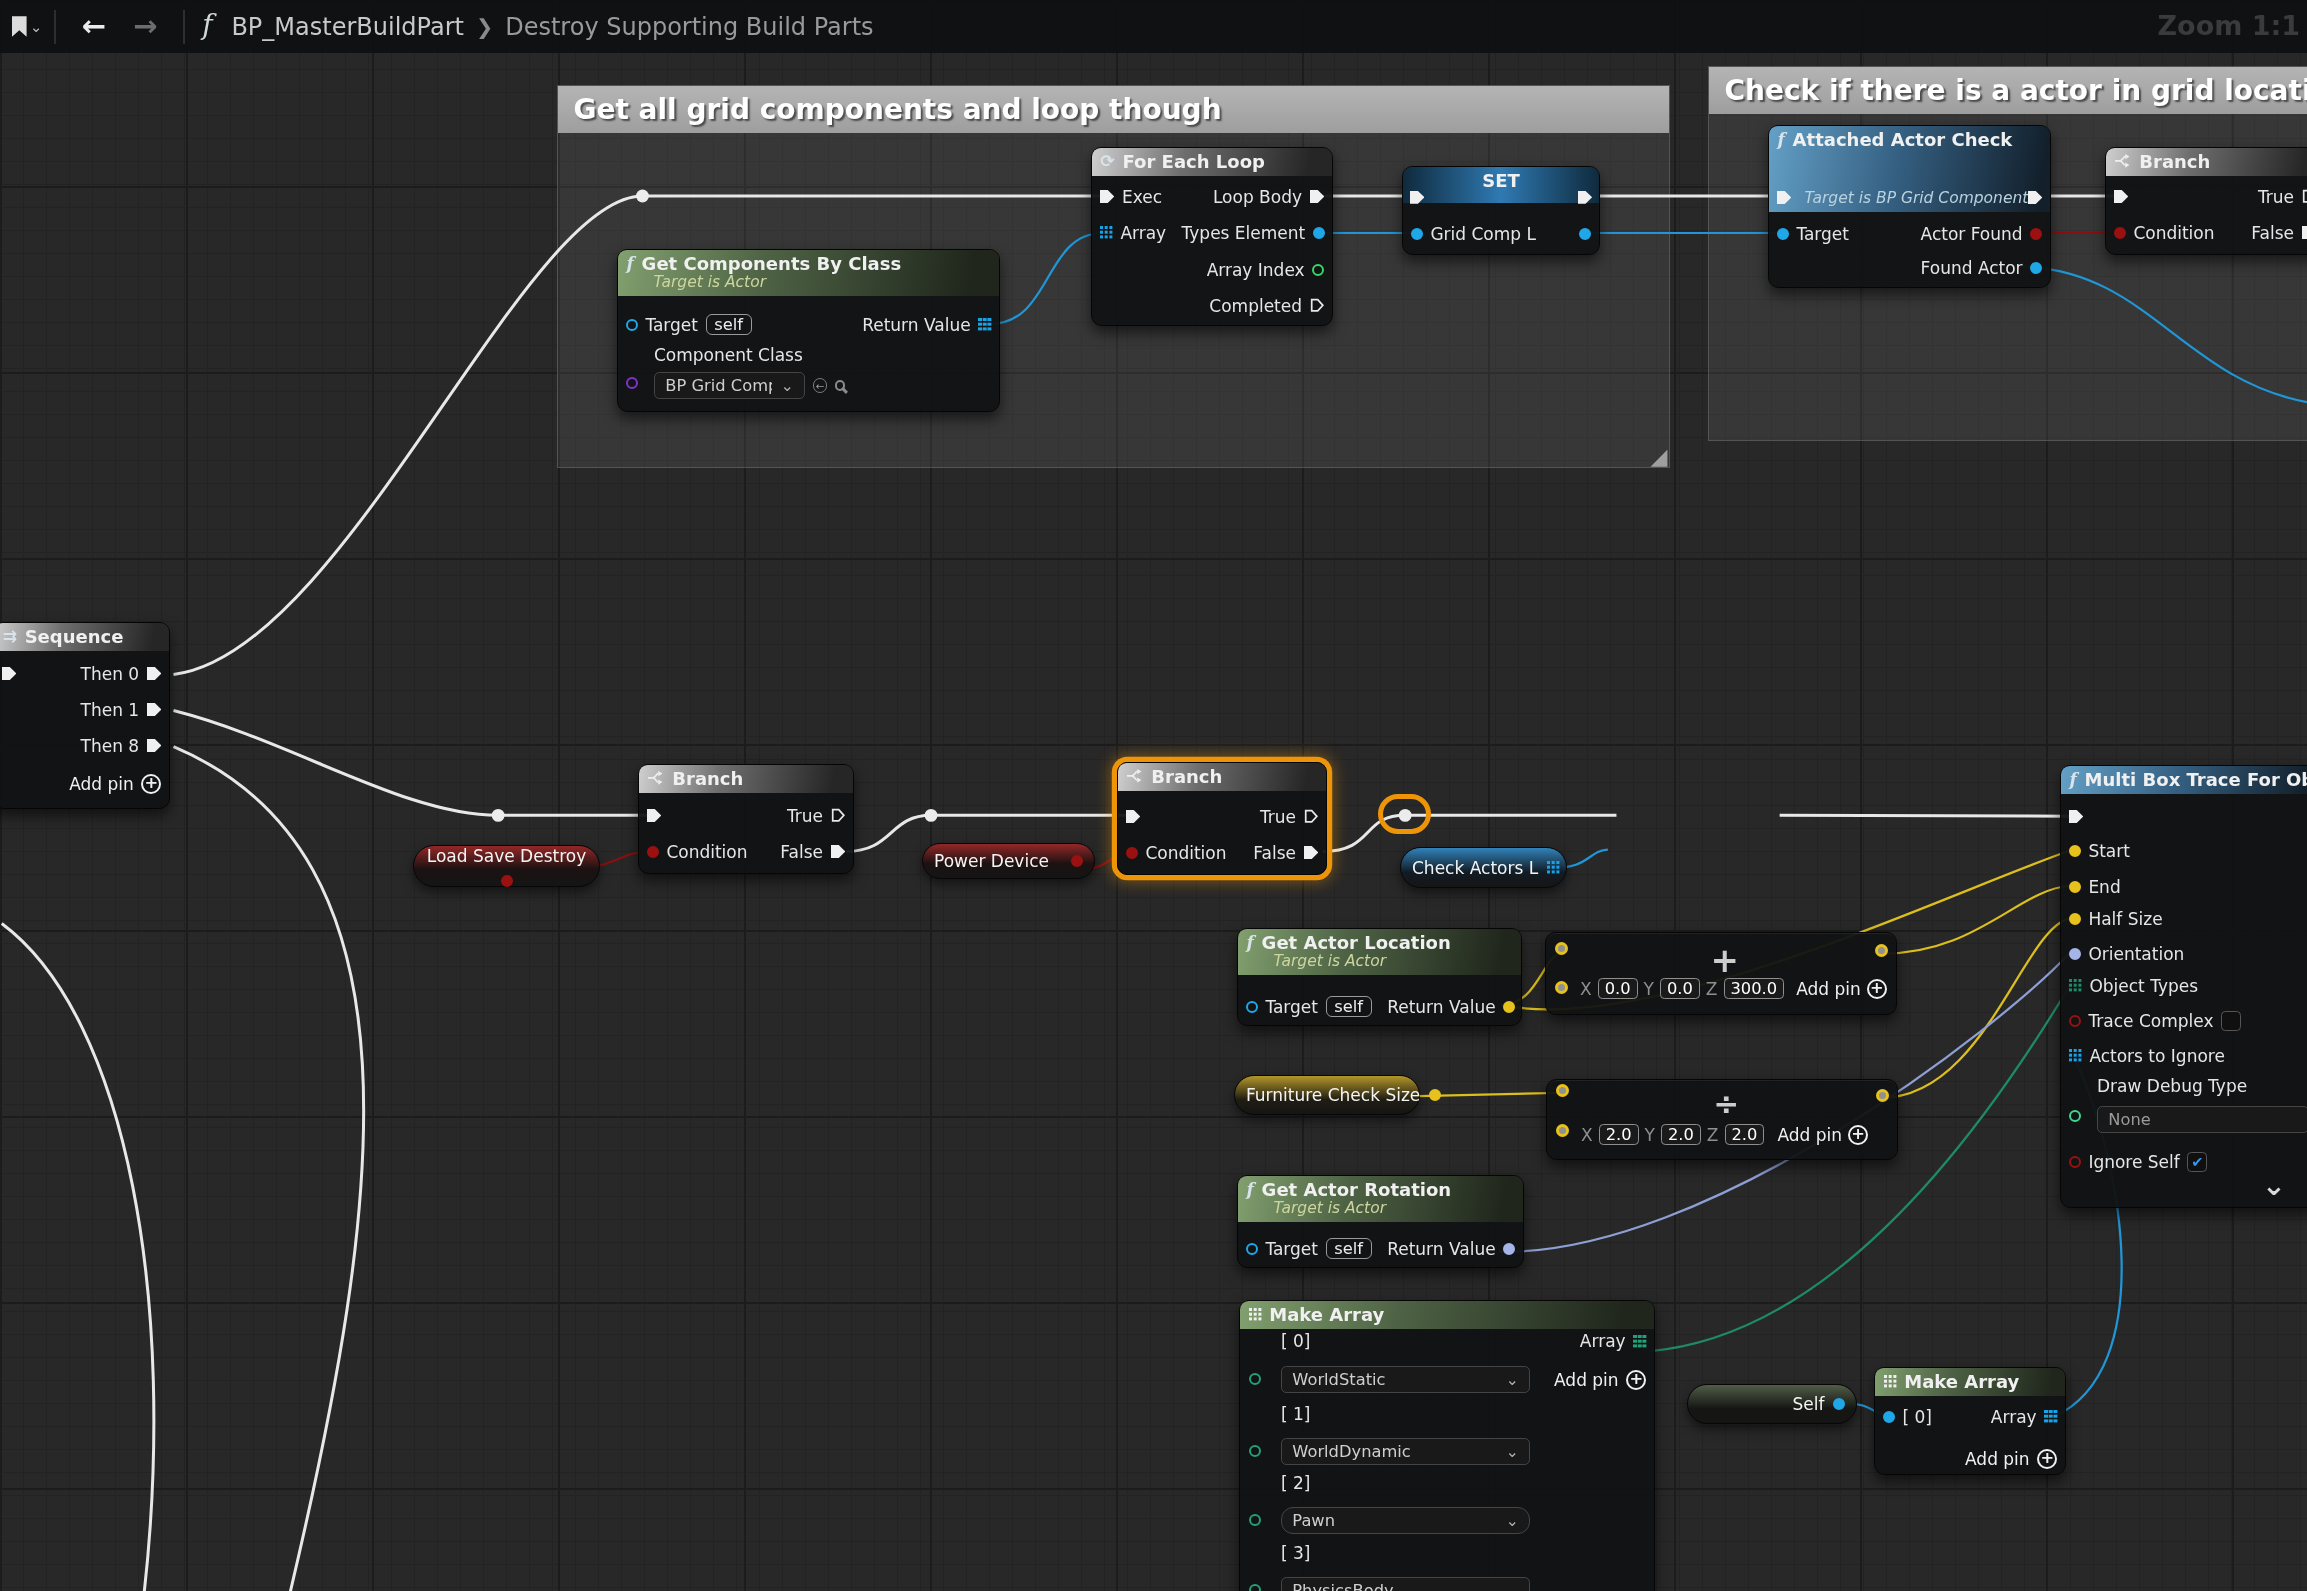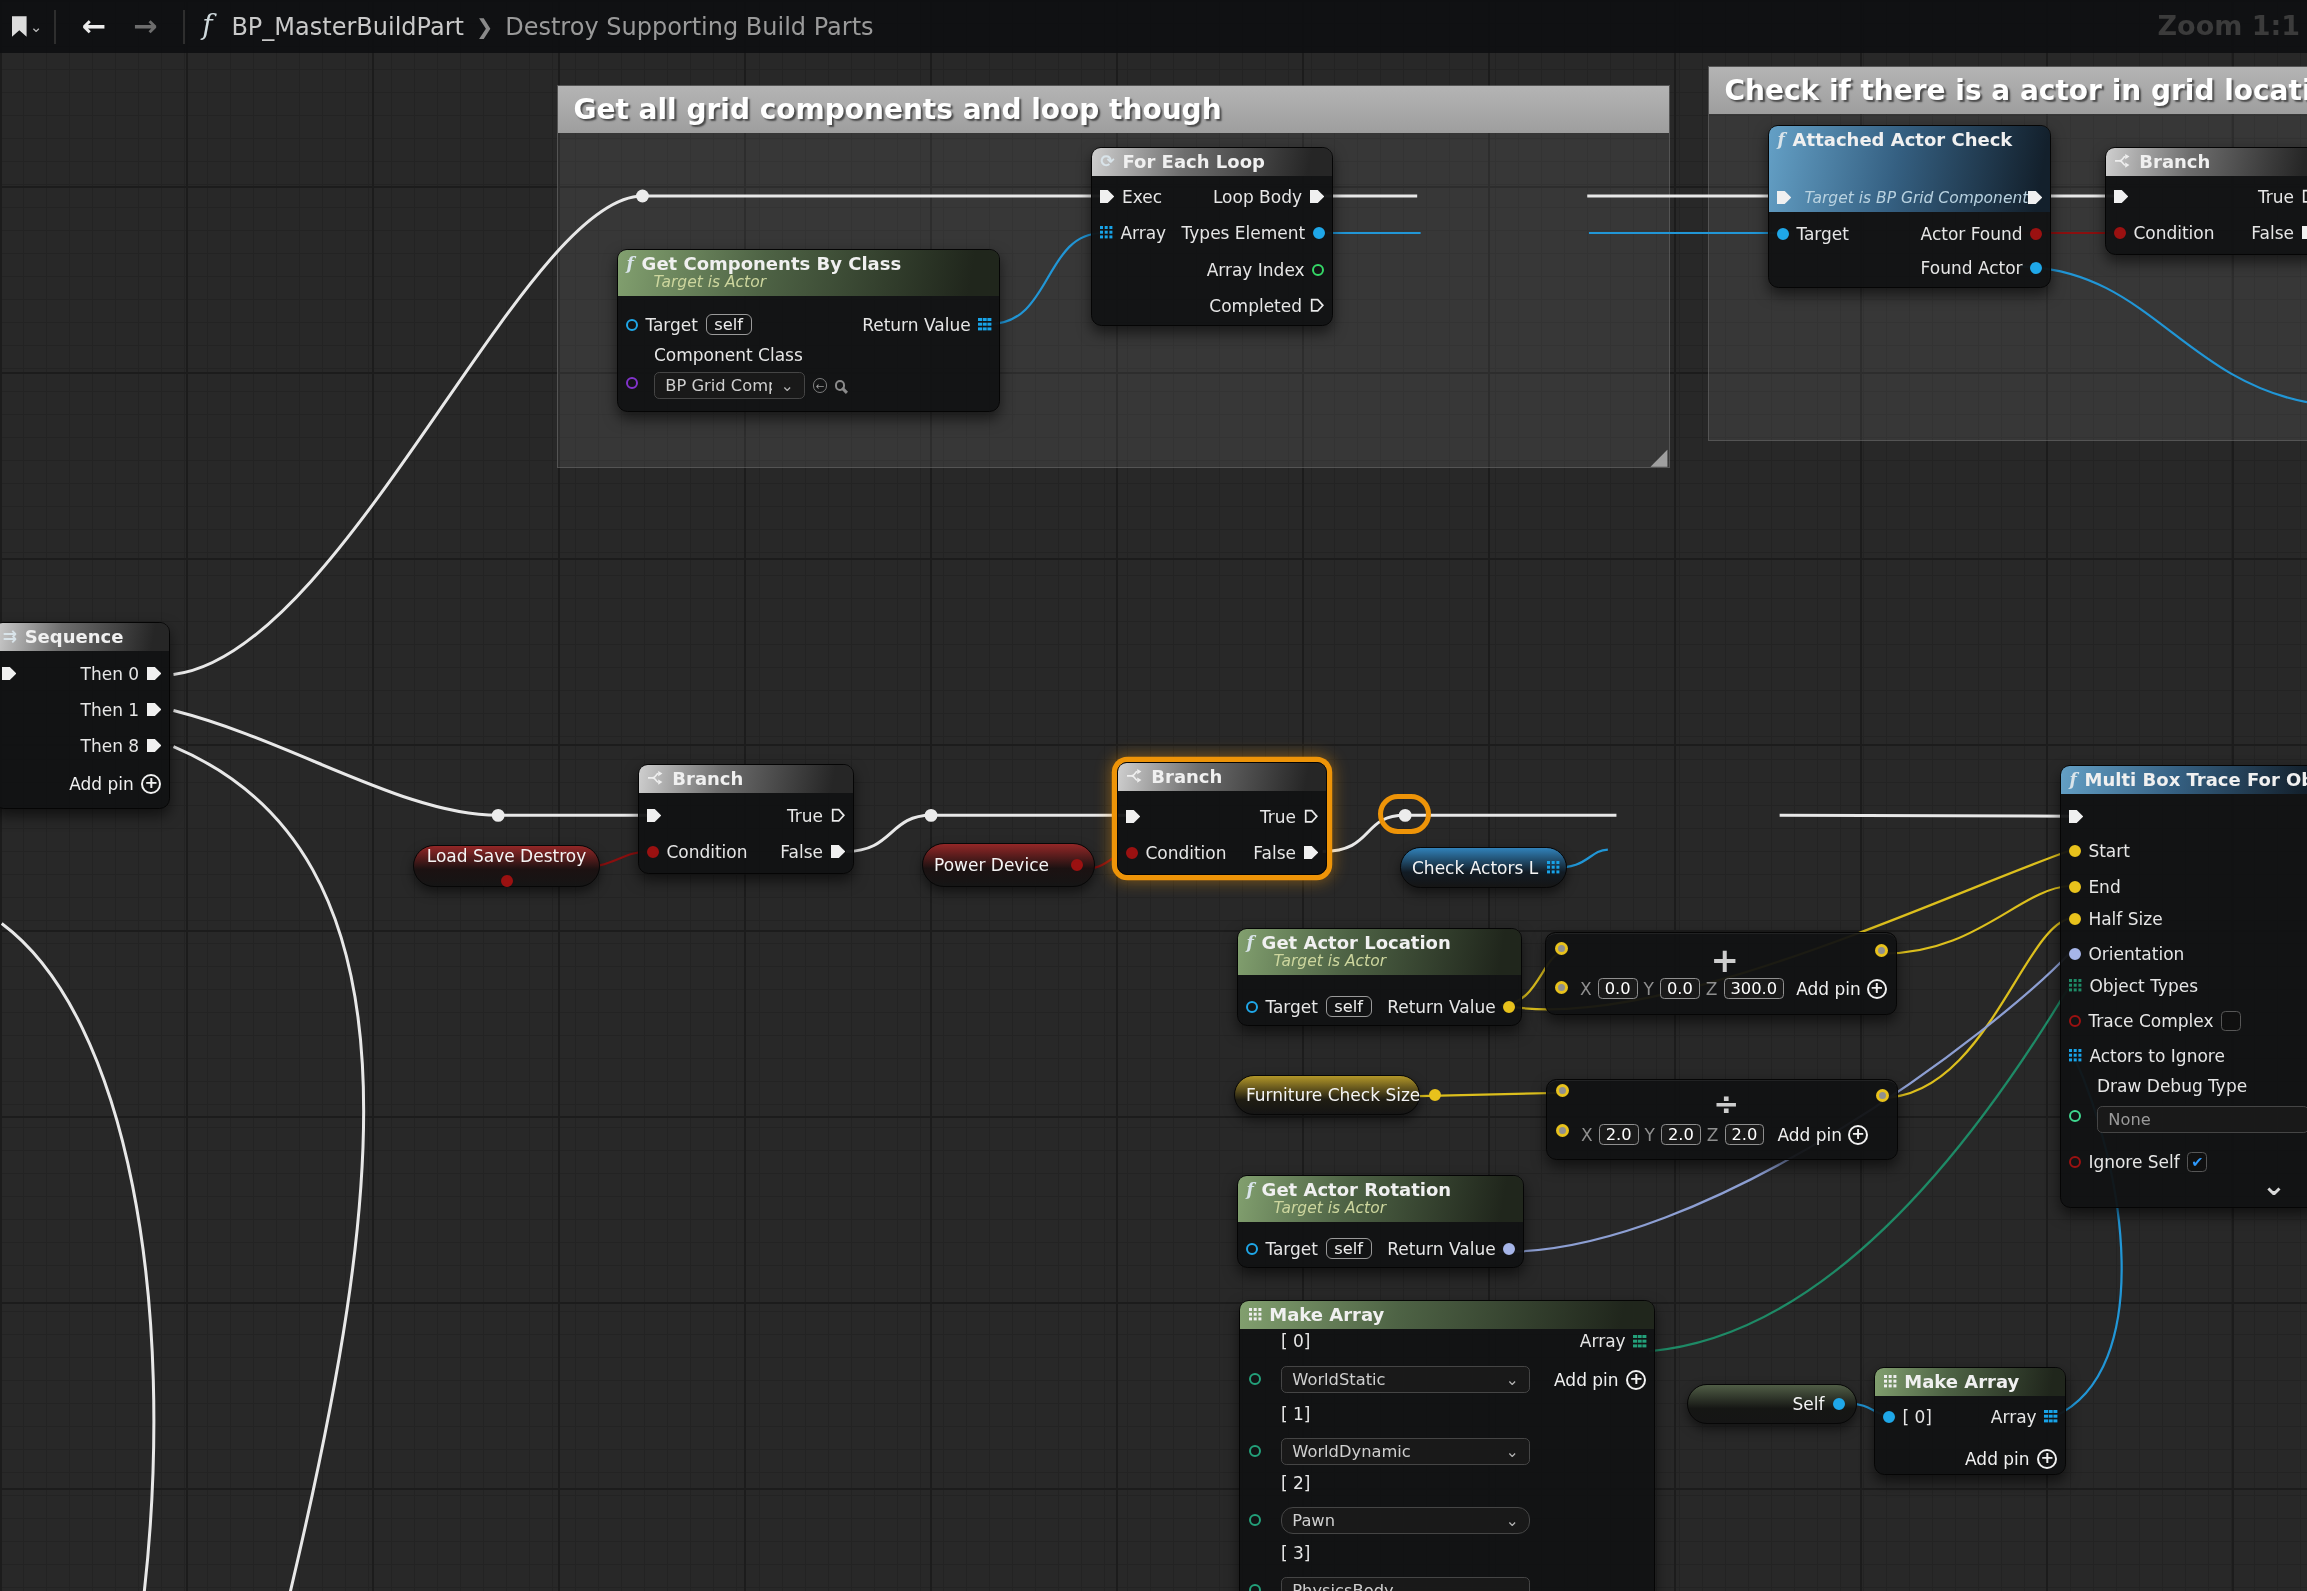--- a/index.html
+++ b/index.html
@@ -239,20 +239,35 @@
       </div>
     <div class="prow" style="top:143px;">
         <span class="grow"></span>
         <span>Completed</span>
       <svg class="xph" width="14.6" height="14.6" viewBox="0 0 17 17">
           <path d="M2 2h7l6 6.5-6 6.5H2z" fill="none" stroke="#e8e8e8" stroke-width="2"></path>
         </svg>
       </div>
   </div>
 
+  <div class="node" style="left:1402px;top:166px;width:198px;height:89px;">
+    <div class="nhdr h-set" style="height:36px;">
+        <div class="t" style="justify-content:center;">
+          <span style="margin:0 auto;">SET</span>
+        </div>
+      </div>
+    <span class="xp" style="position:absolute;left:6.9px;top:23px;"></span>
+    <span class="xp" style="position:absolute;right:6.9px;top:23px;"></span>
+    <div class="prow" style="top:52px;">
+        <span class="cpin filled" style="--c:#1fa7e8"></span>
+        <span>Grid Comp L</span>
+        <span class="grow"></span>
+        <span class="cpin filled" style="--c:#1fa7e8"></span>
+      </div>
+  </div>
 
   <div class="node" style="left:1768px;top:125px;width:283px;height:163px;">
     <div class="nhdr h-blue">
       <div class="t">
           <span class="nico fico-serif">f</span>
           <span>Attached Actor Check</span>
         </div>
       <div class="s" actable="false">Target is BP Grid Component</div>
     </div>
     <div class="prow" style="top:57px;">
@@ -352,21 +367,21 @@
         <span class="grow"></span>
         <span>False</span>
         <span class="xp"></span>
       </div>
   </div>
 
   <div class="pill red" style="left:413px;top:845px;width:187px;height:42px;flex-direction:column;">
     <span>Load Save Destroy</span>
     <span class="cpin filled" style="--c:#9b1111"></span>
   </div>
-  <div class="pill red selected" style="left:922px;top:843px;width:173px;height:44px;">
+  <div class="pill red selected" style="left:922px;top:843px;width:173px;height:36px;">
     <span>Power Device</span>
     <span class="cpin filled" style="--c:#9b1111"></span>
   </div>
   <div class="pill blue" style="left:1400px;top:847px;width:167px;height:41px;">
     <span>Check Actors L</span>
     <span class="gpin" style="--c:#18a3e8"></span>
   </div>
   <div class="pill yellow" style="left:1234px;top:1075px;width:186px;height:40px;">
     <span>Furniture Check Size</span>
     <span class="cpin filled" style="--c:#e8c21c"></span>

